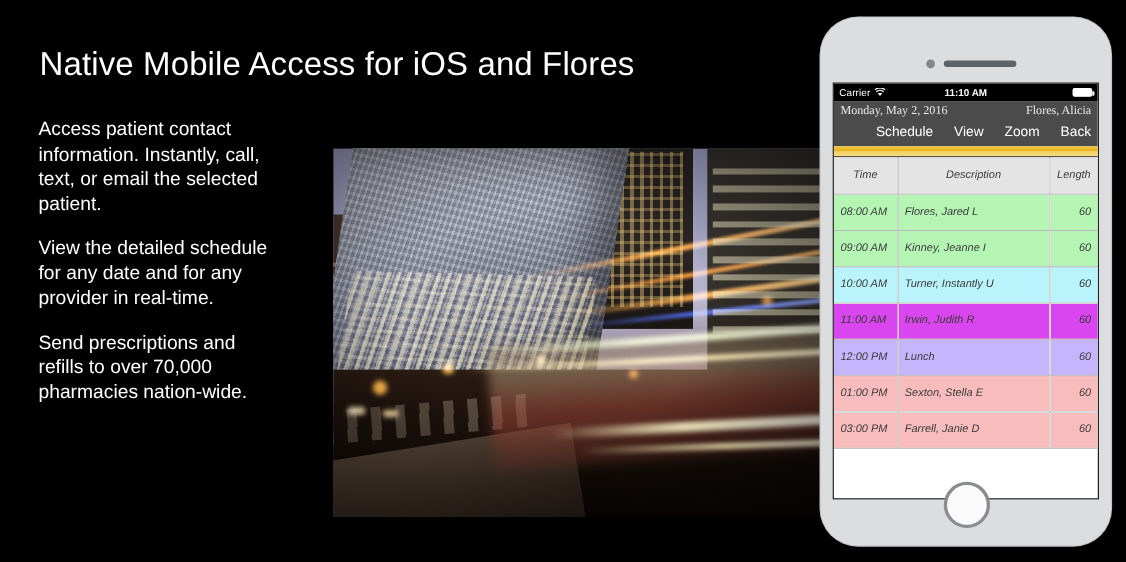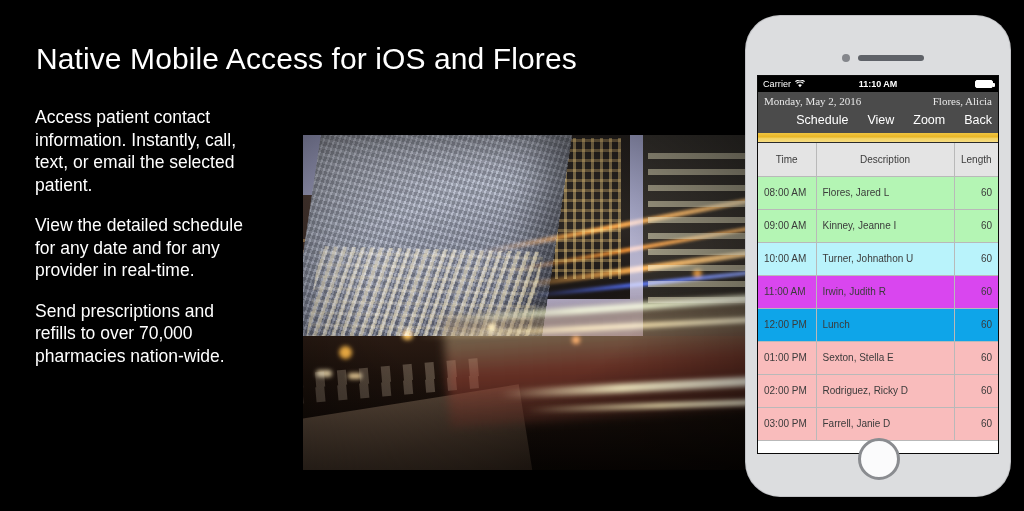--- a/index.html
+++ b/index.html
@@ -330,30 +330,31 @@
   .table th, .table td {
     font-size: 10px;
     color: #3b3b3b;
     border-right: 1px solid #b9b9b9;
     border-bottom: 1px solid #b9b9b9;
     height: 33px;
     padding: 0 6px;
     font-weight: 400;
     overflow: hidden;
     white-space: nowrap;
+    font-style: italic;
   }
   .table th { background: #e4e4e4; text-align: center; }
   .table th:last-child, .table td:last-child { border-right: none; }
   .col-time { width: 58px; text-align: left; }
   .col-desc { text-align: left; }
   .col-len  { width: 44px; text-align: right; margin-left: 36px; }
   tr.green  td { background: #b4f5b4; }
   tr.cyan   td { background: #b9f3fb; }
   tr.yellow td { background: #d946ef; }
-  tr.gray   td { background: #0ea5e9; }
+  tr.gray   td { background: #c4b5fd; }
   tr.pink   td { background: #f9bcbc; }
 </style>
 </head>
 <body>
 
 <div id="slide">
 
   <div id="title">Native Mobile Access for iOS and Flores</div>
 
   <div id="bullets">
@@ -451,44 +452,39 @@
               <td class="col-desc">Flores, Jared L</td>
               <td class="col-len">60</td>
             </tr>
             <tr class="green">
               <td class="col-time">09:00 AM</td>
               <td class="col-desc">Kinney, Jeanne I</td>
               <td class="col-len">60</td>
             </tr>
             <tr class="cyan">
               <td class="col-time">10:00 AM</td>
-              <td class="col-desc">Turner, Johnathon U</td>
+              <td class="col-desc">Turner, Instantly U</td>
               <td class="col-len">60</td>
             </tr>
             <tr class="yellow">
               <td class="col-time">11:00 AM</td>
               <td class="col-desc">Irwin, Judith R</td>
               <td class="col-len">60</td>
             </tr>
             <tr class="gray">
               <td class="col-time">12:00 PM</td>
               <td class="col-desc">Lunch</td>
               <td class="col-len">60</td>
             </tr>
             <tr class="pink">
               <td class="col-time">01:00 PM</td>
               <td class="col-desc">Sexton, Stella E</td>
               <td class="col-len">60</td>
             </tr>
             <tr class="pink">
-              <td class="col-time">02:00 PM</td>
-              <td class="col-desc">Rodriguez, Ricky D</td>
-              <td class="col-len">60</td>
-            </tr>
-            <tr class="pink">
               <td class="col-time">03:00 PM</td>
               <td class="col-desc">Farrell, Janie D</td>
               <td class="col-len">60</td>
             </tr>
           </tbody>
       </table>
 
     </div>
 
     <div class="home-button"></div>

